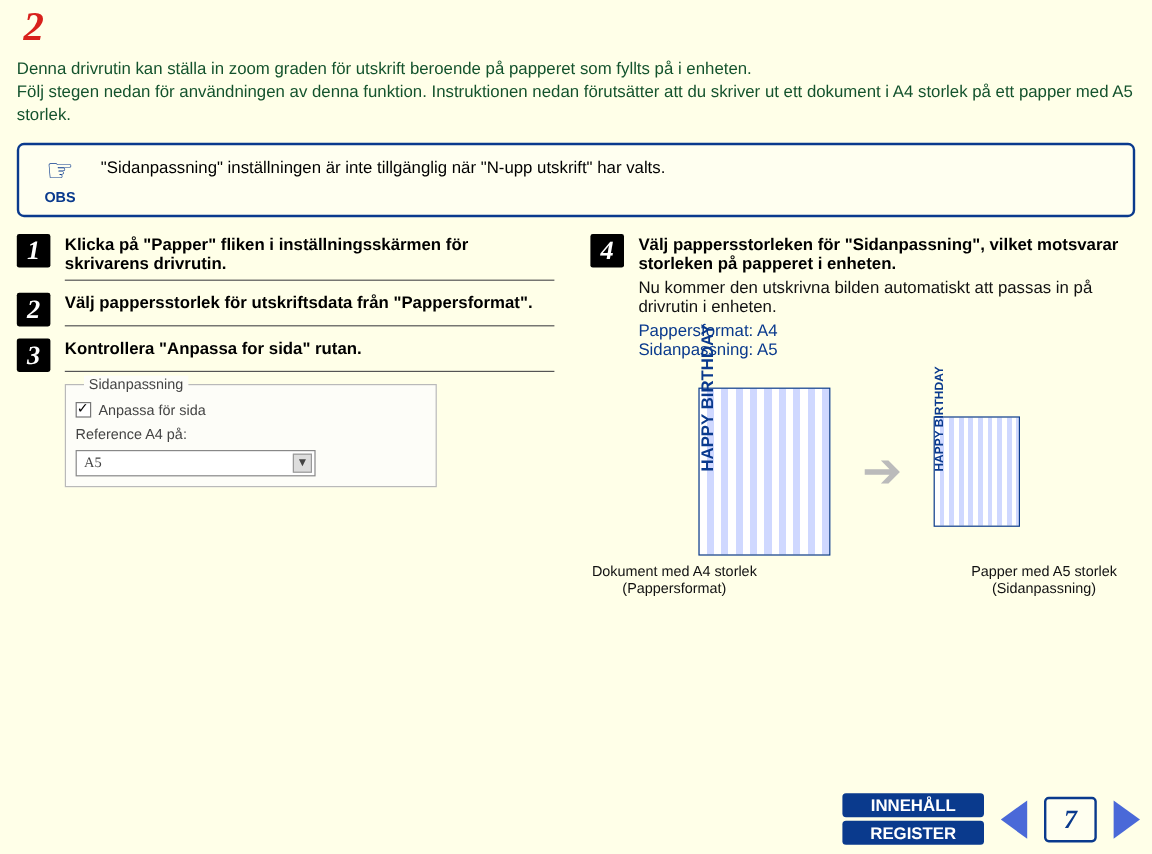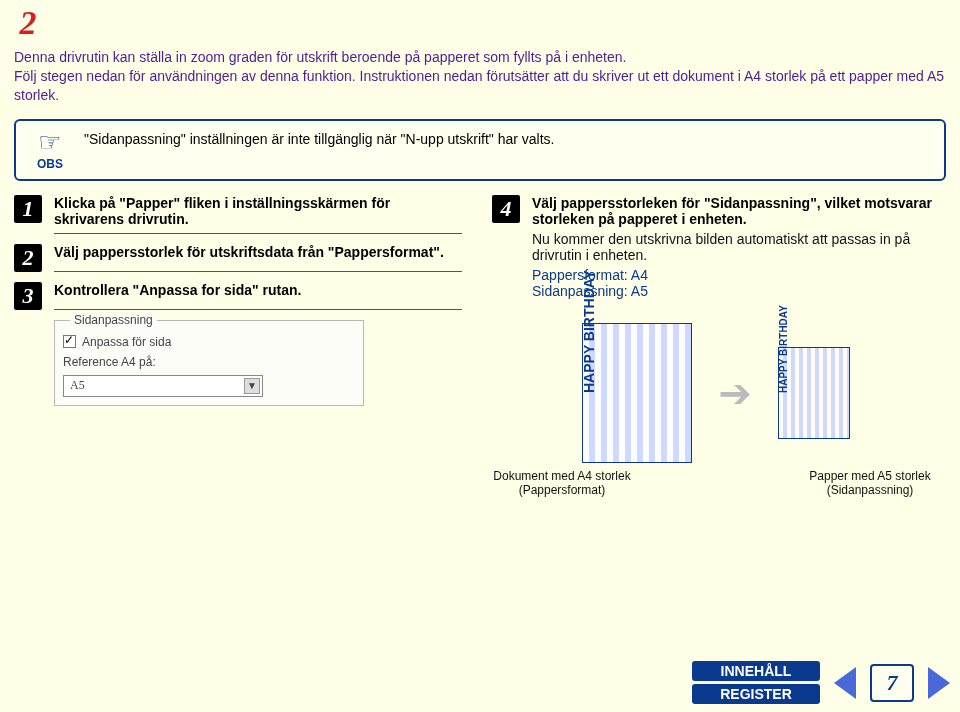--- a/index.html
+++ b/index.html
@@ -45,21 +45,21 @@
     width: 0; height: 0;
     border-top: 16px solid transparent;
     border-bottom: 16px solid transparent;
     border-left: 22px solid #4a69d8;
   }
 
   
   .intro {
     padding: 4px 14px 8px 14px;
     font-size: 14px;
-    color: #4c1d95;
+    color: #14532d;
     line-height: 1.35;
   }
 
   
   .obs-wrap {
     margin: 6px 14px 14px 14px;
     border: 2px solid #0a3a8d;
     border-radius: 6px;
     background: #fffff0;
     display: flex;
@@ -269,21 +269,21 @@
   }
   .nav-btn {
     background: #0a3a8d;
     color: #fff;
     font-weight: bold;
     font-size: 14px;
     text-align: center;
     padding: 2px 12px;
     border-radius: 3px;
     cursor: pointer;
-    width: 128px;
+    width: 118px;
   }
   .arrow-btn {
     width: 0; height: 0;
     cursor: pointer;
   }
   .arrow-left {
     border-top: 16px solid transparent;
     border-bottom: 16px solid transparent;
     border-right: 22px solid #4a69d8;
   }

